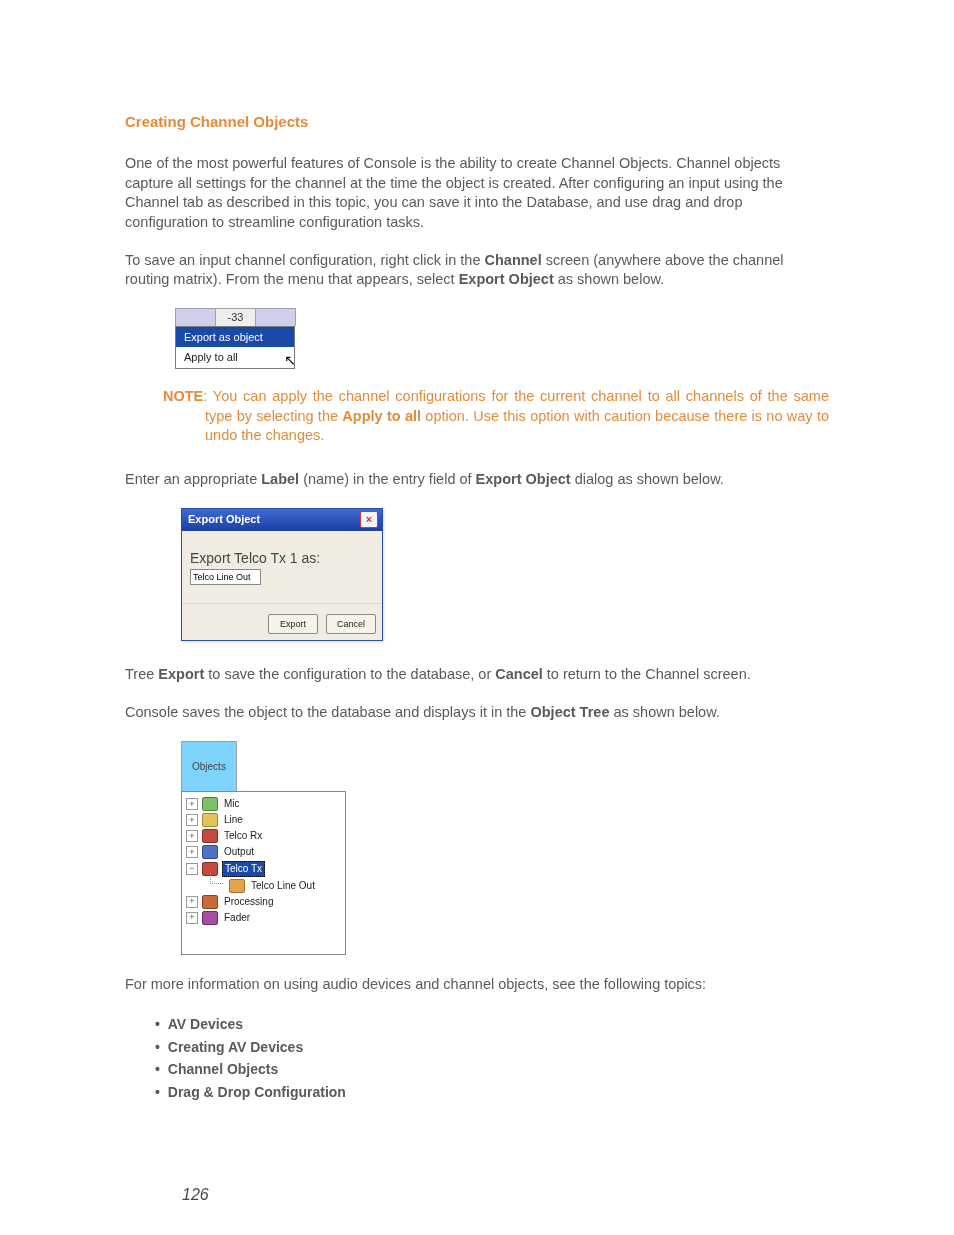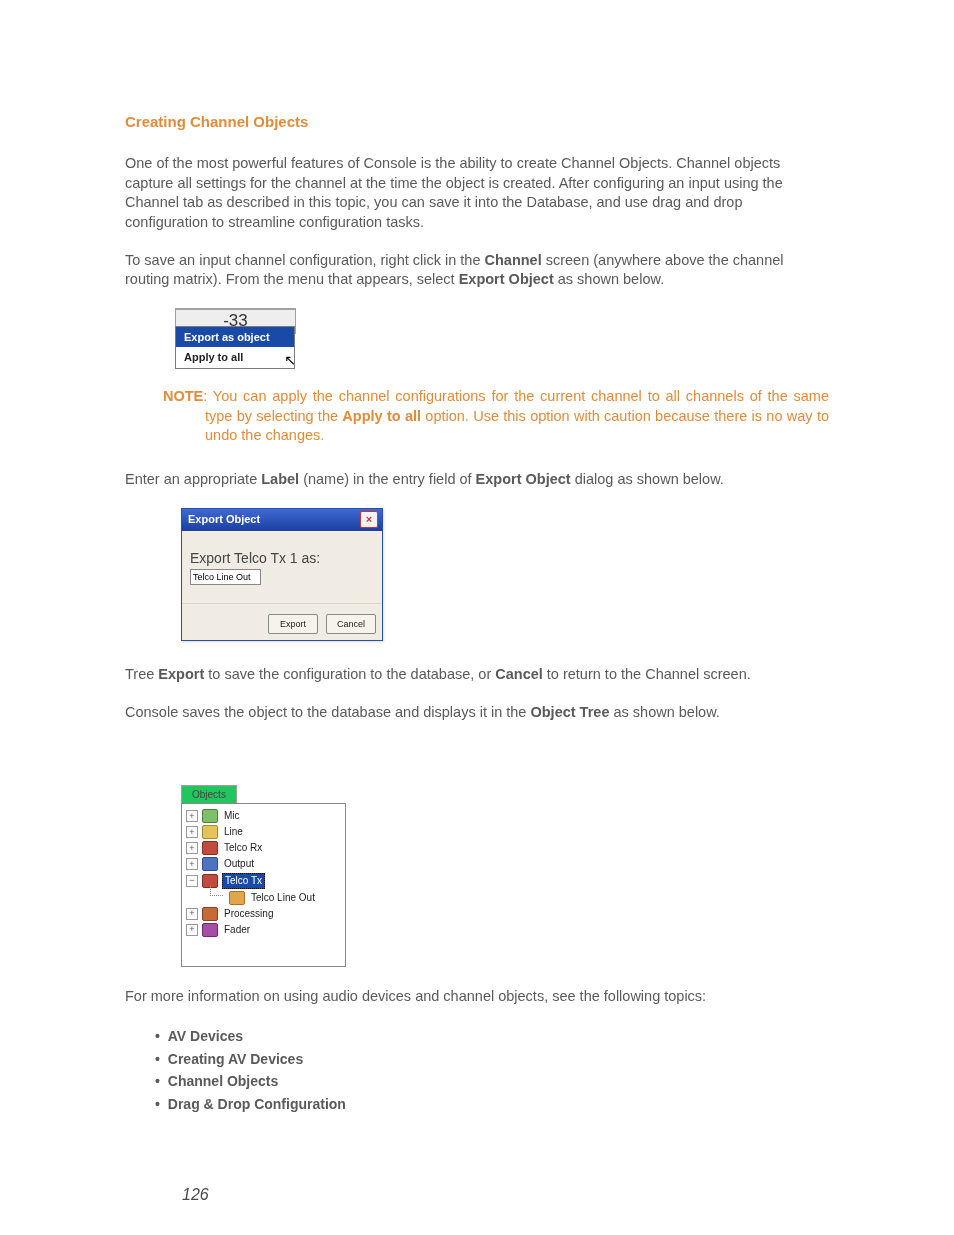--- a/index.html
+++ b/index.html
@@ -36,23 +36,22 @@
 
   
   .ctx-wrap { margin: 6px 0 18px 50px; }
   .ctx-outer {
     display: inline-block;
     width: 120px;
   }
   .ctx-top {
     display: flex;
     height: 18px;
-    font-size: 17px;
+    font-size: 11px;
     color: #333;
-    flex-direction: column;
   }
   .ctx-top .seg {
     flex: 1;
     border: 1px solid #a0a0a0;
     border-bottom: none;
     background: #eee;
     margin-right: -1px;
     display: flex;
     align-items: center;
     justify-content: center;
@@ -63,21 +62,20 @@
   }
   .ctx-menu {
     border: 1px solid #7a7a7a;
     font-size: 11px;
     color: #222;
     background: #fff;
     position: relative;
   }
   .ctx-item {
     padding: 3px 8px;
-    font-weight: bold;
   }
   .ctx-item.sel {
     background: #1a4aa8;
     color: #fff;
   }
   .ctx-cursor {
     position: absolute;
     right: -2px;
     bottom: -2px;
     font-size: 14px;
@@ -166,25 +164,24 @@
     justify-content: center;
   }
 
   
   .tree-wrap { margin: 6px 0 20px 56px; }
   .tree-tab { display: inline-block; }
   .tree-tab-lbl {
     display: inline-block;
     border: 1px solid #a0a0a0;
     border-bottom: none;
-    background: #22c55e;
+    background: #7dd3fc;
     font-size: 10px;
     color: #444;
-    padding: 2px 10px;
-    margin-top: 44px;
+    padding: 18px 10px;
   }
   .tree-box {
     width: 155px;
     min-height: 150px;
     border: 1px solid #888;
     background: #fff;
     font-size: 10px;
     color: #222;
     padding: 4px 4px 8px 4px;
   }

